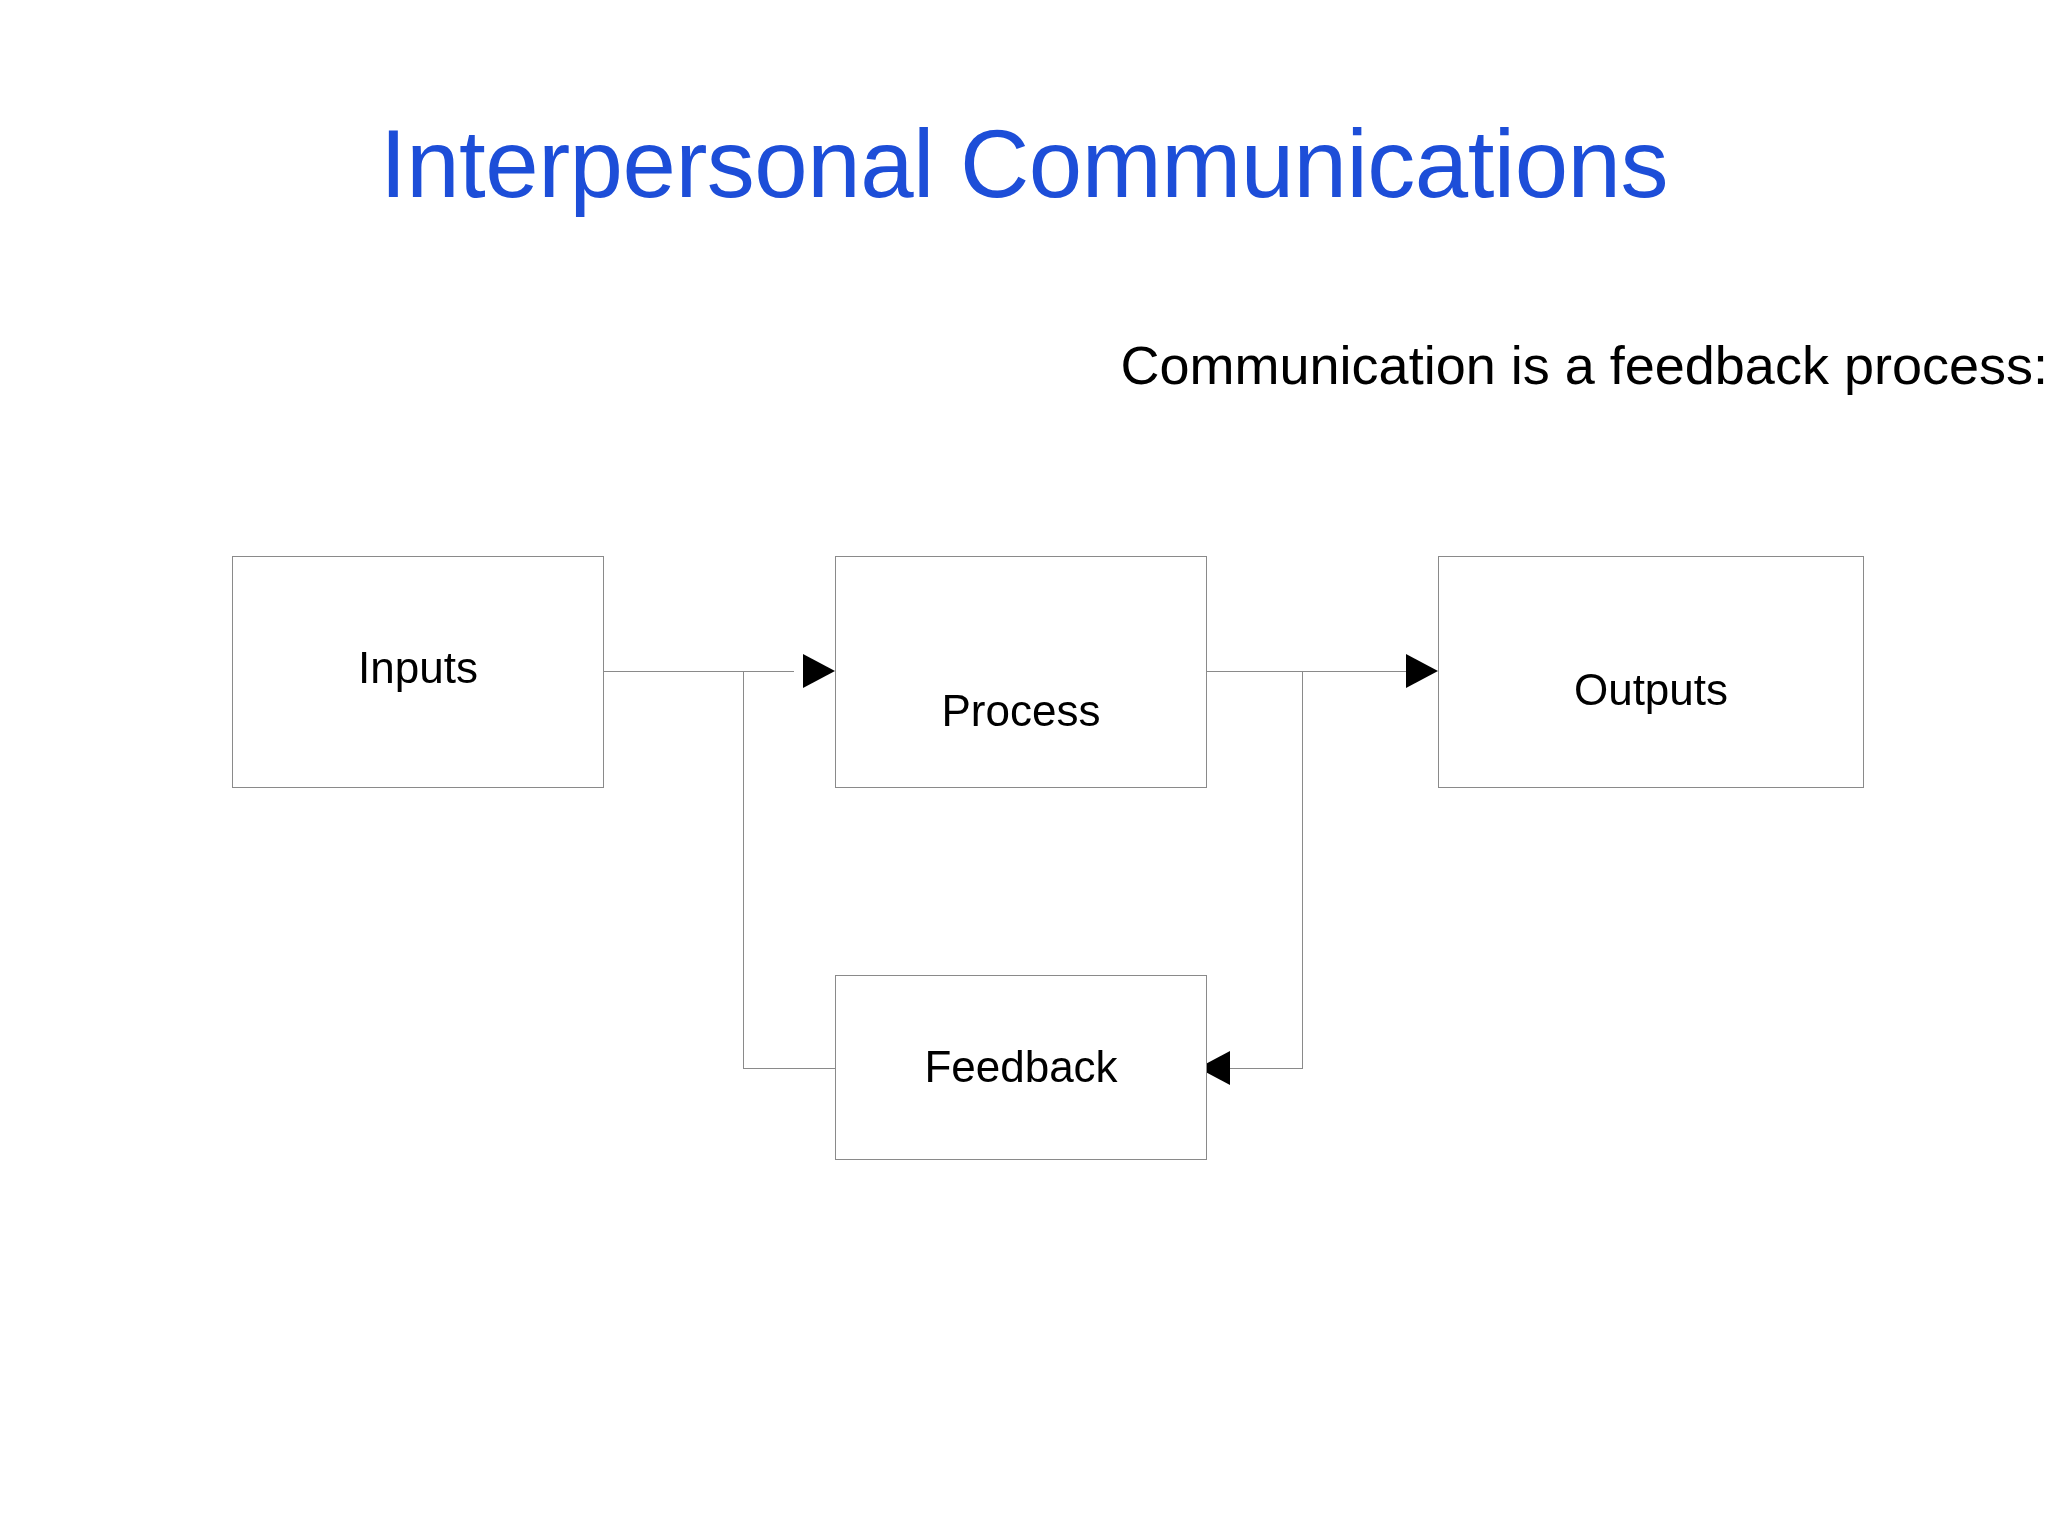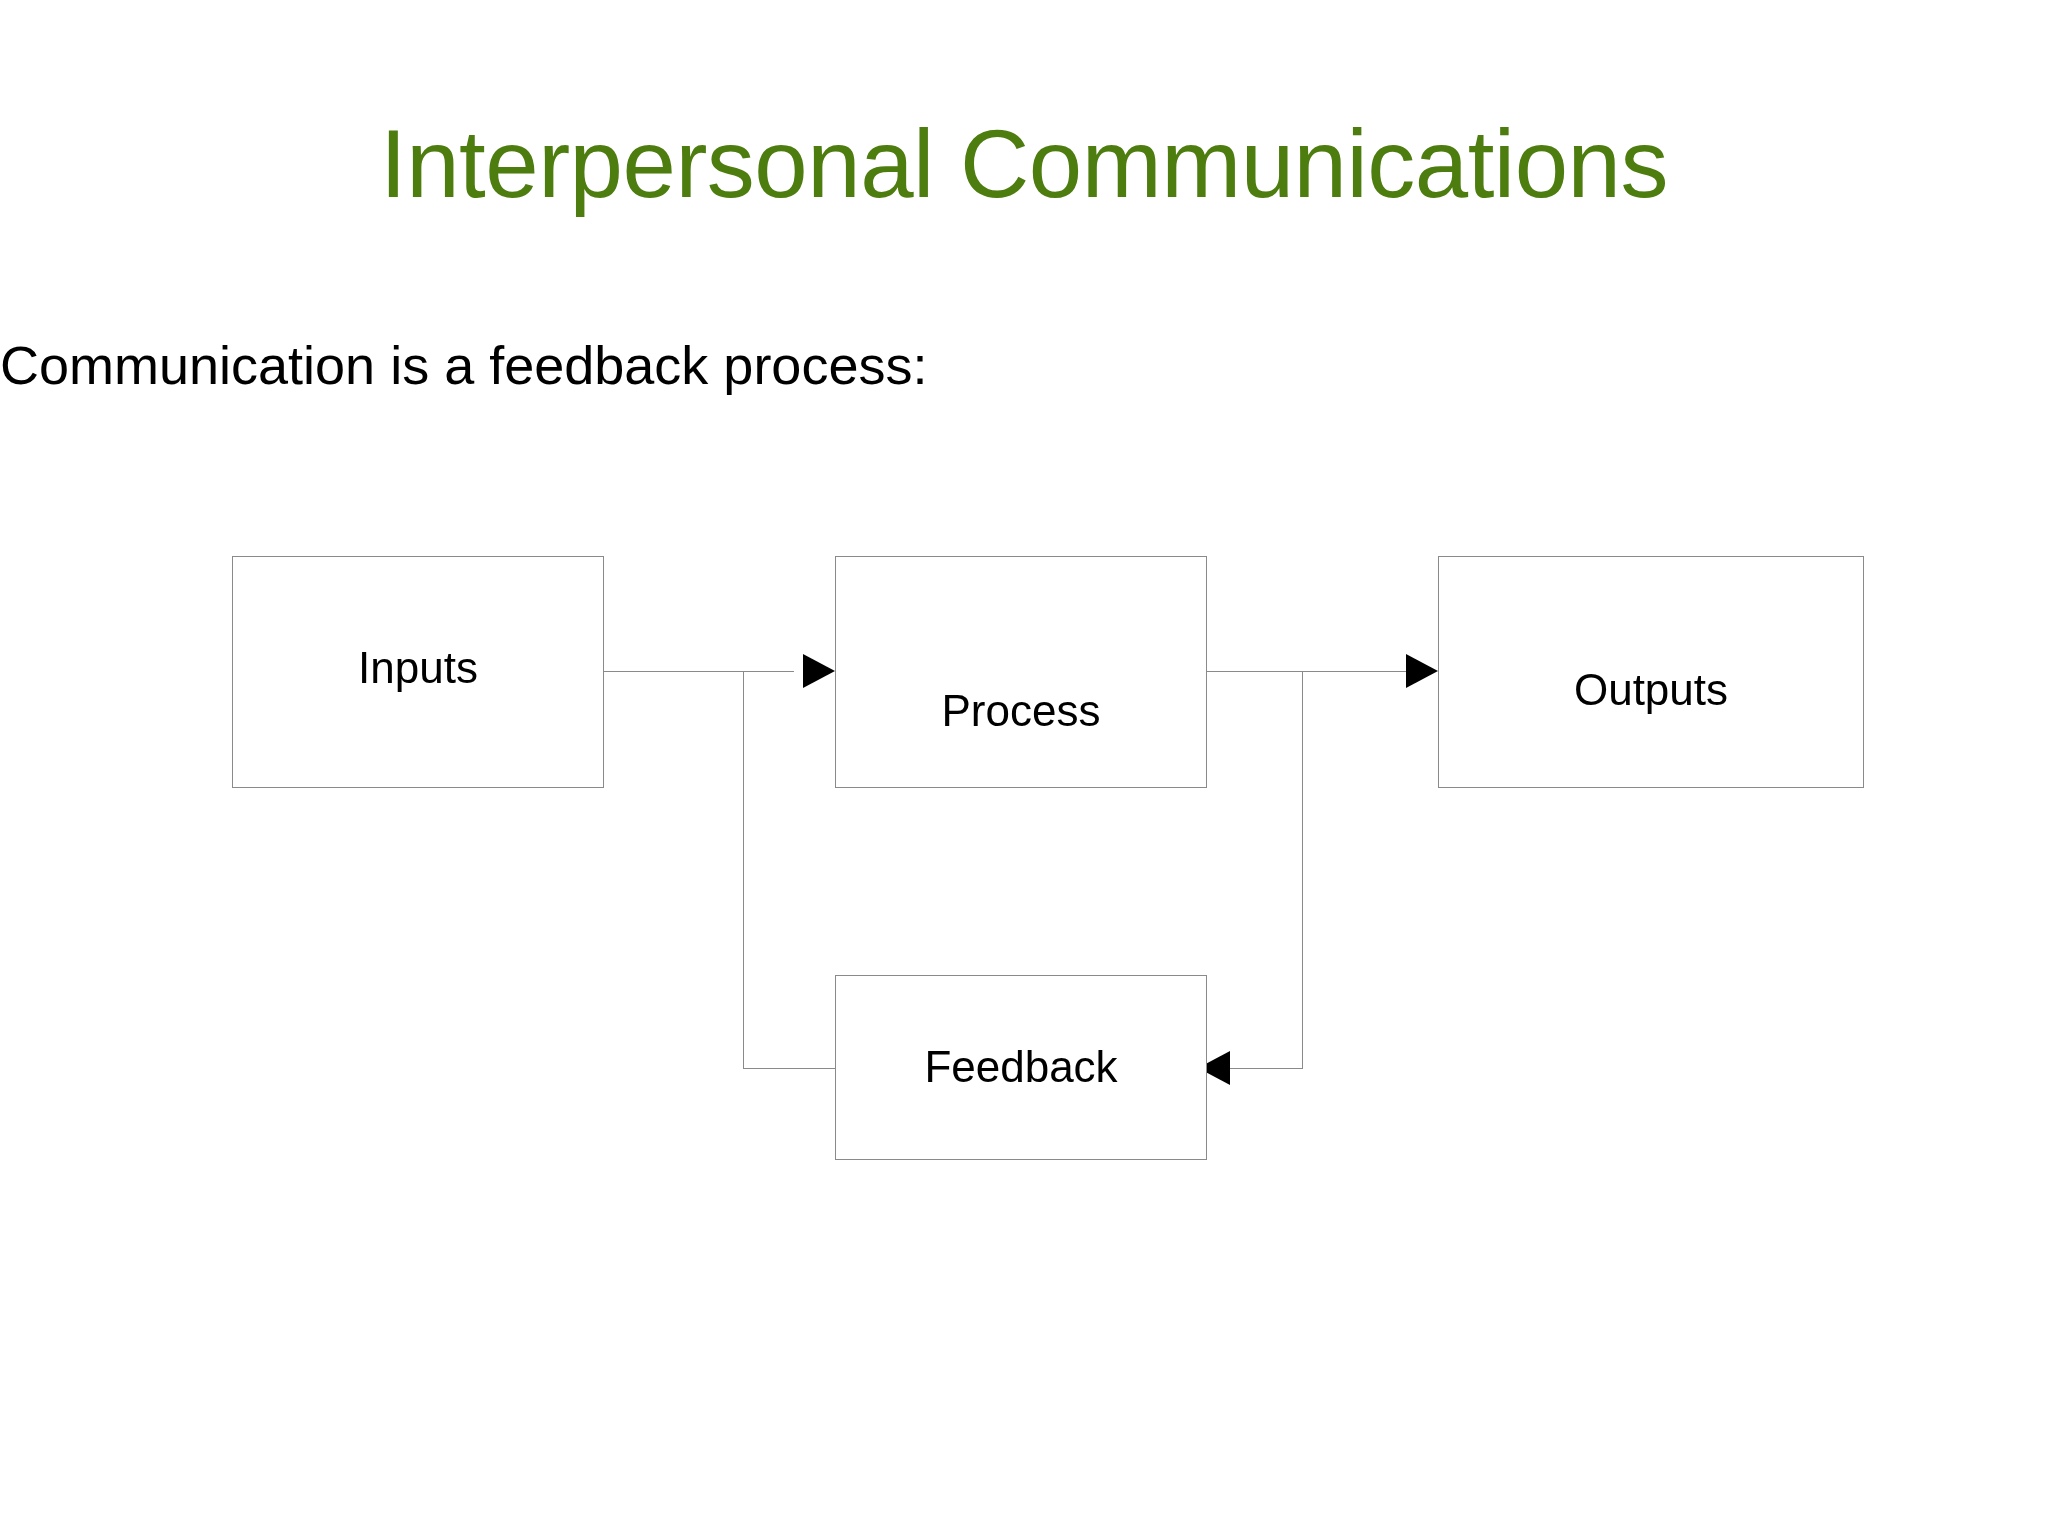--- a/index.html
+++ b/index.html
@@ -29,30 +29,30 @@
     position: absolute;
     left: 0;
     top: 116px;
     width: 2048px;
     text-align: center;
     font-size: 96px;
     line-height: 1.0;
     font-weight: 400;
     letter-spacing: -0.5px;
     white-space: nowrap;
-    color: #4d7c0f;
+    color: #1d4ed8;
   }
 
   
   #slide-subtitle {
     position: absolute;
     left: 0;
     top: 338px;
     width: 2048px;
-    text-align: left;
+    text-align: right;
     font-size: 54px;
     line-height: 1.0;
     font-weight: 400;
     white-space: nowrap;
     color: #000000;
   }
 
   
   #diagram {
     position: absolute;

